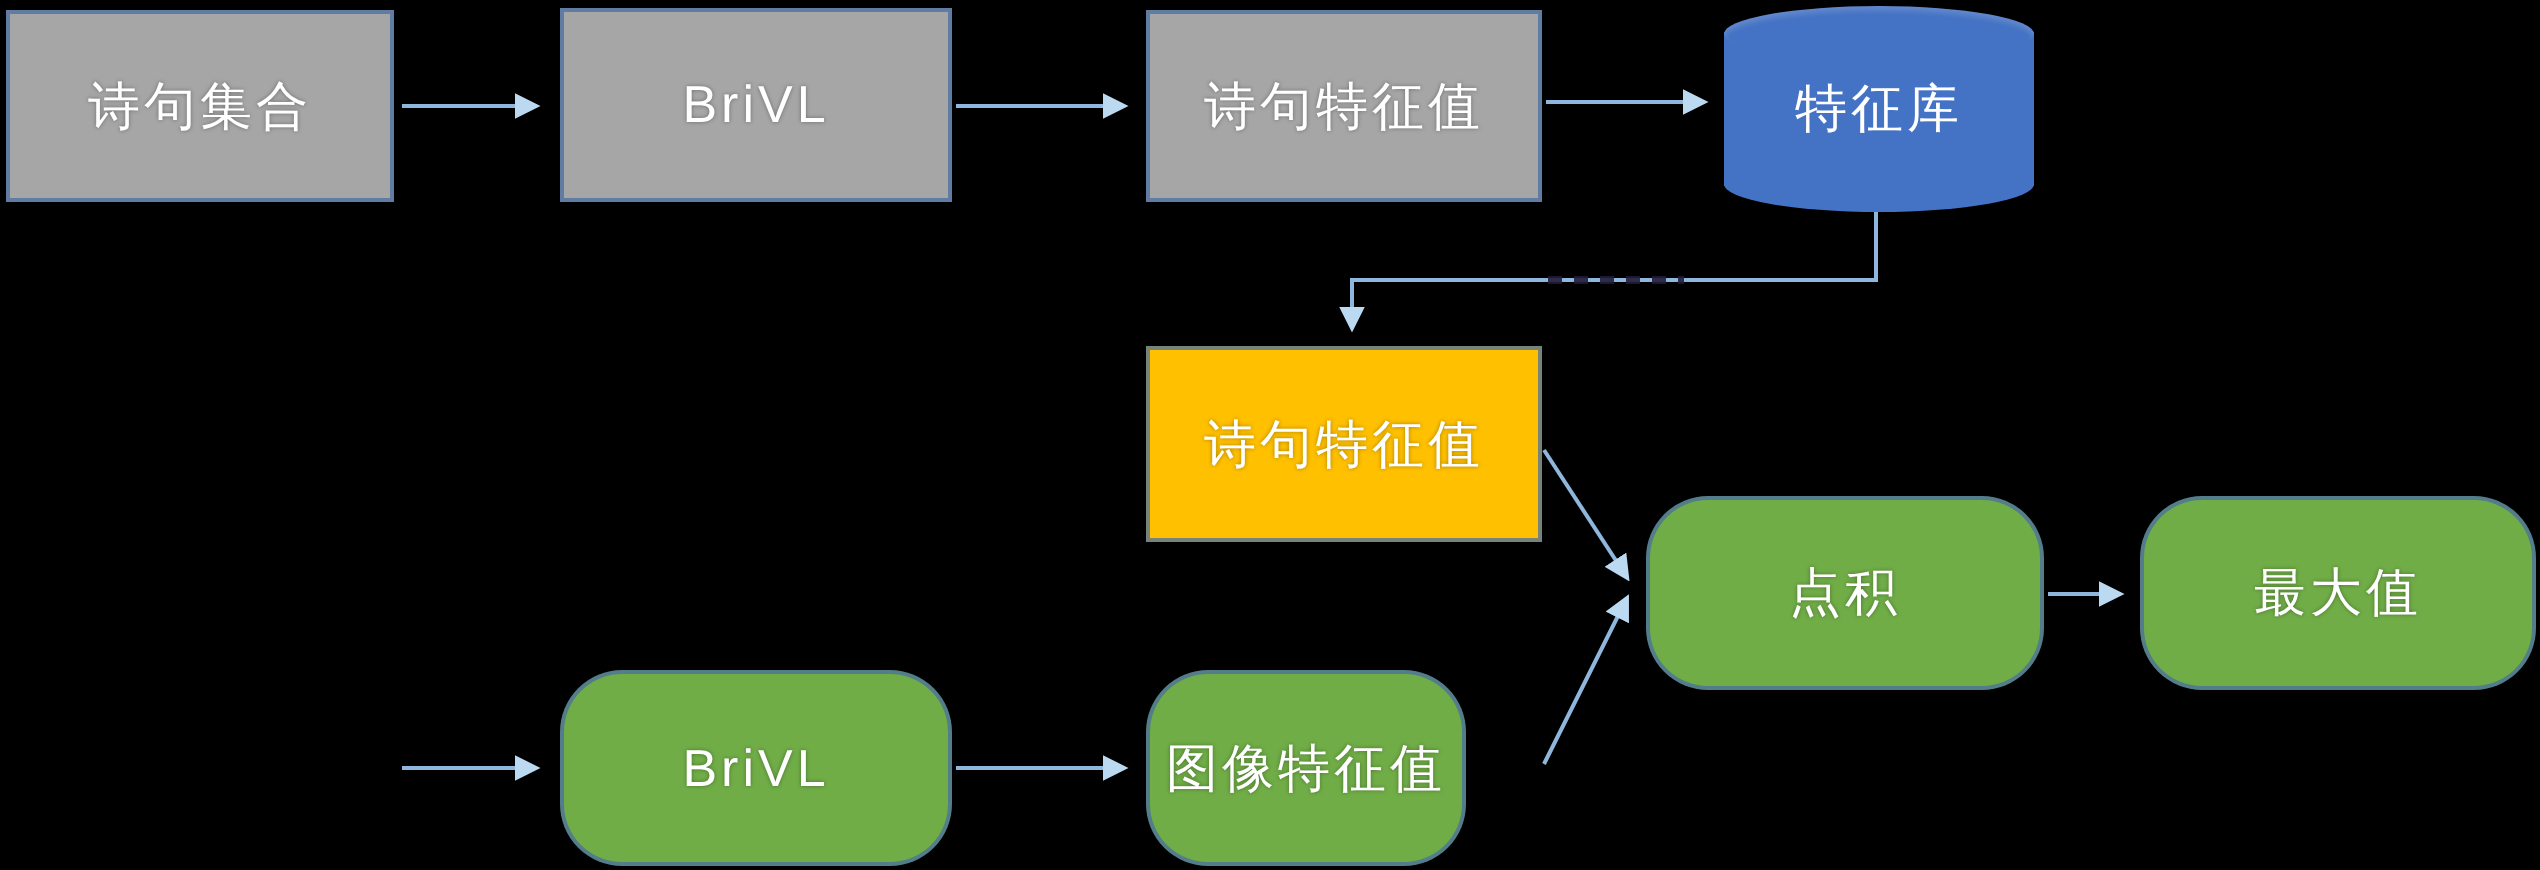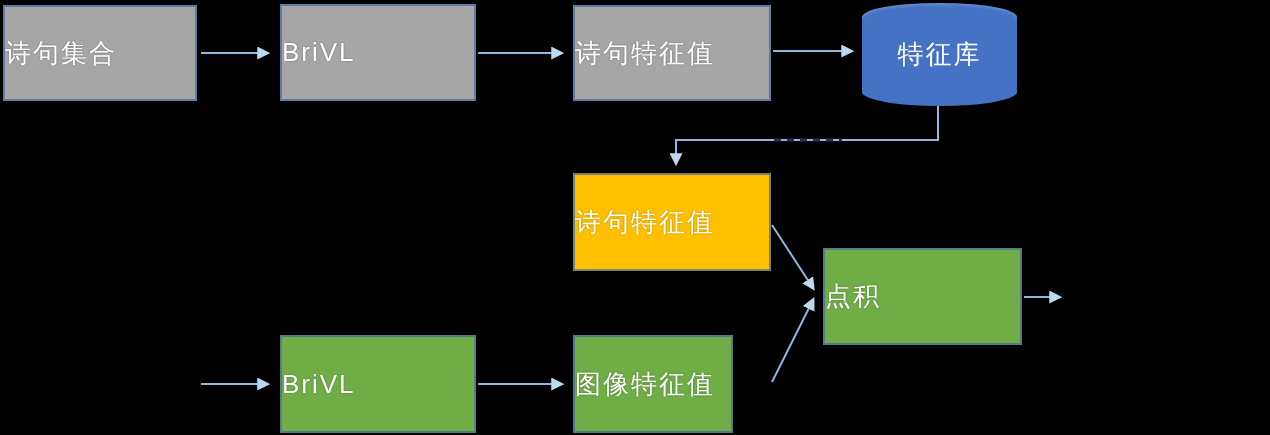--- a/index.html
+++ b/index.html
@@ -13,32 +13,32 @@
     height: 435px;
     background: var(--background, #000);
     overflow: hidden;
     font-family: "Liberation Sans", "DejaVu Sans", sans-serif;
   }
   .node {
     position: absolute;
     box-sizing: border-box;
     display: flex;
     align-items: center;
-    justify-content: flex-start;
+    justify-content: center;
     color: var(--text, #fff);
     font-size: 26px;
     letter-spacing: 2px;
     z-index: 2;
     text-shadow: 0 0 2px rgba(0,0,0,0.35);
   }
   .rect {
     border: 2px solid rgba(73, 110, 160, 0.75);
   }
   .fill-gray   { background: var(--gray-fill,  #A6A6A6); }
-  .fill-green  { background: var(--green-fill, #70AD47); }
+  .fill-green  { background: var(--green-fill, #70AD47); border-radius: 31px; }
   .fill-yellow { background: var(--yellow-fill,#FFC000); }
 
   
   .cylinder {
     position: absolute;
     z-index: 2;
     display: flex;
     align-items: center;
     justify-content: center;
     color: var(--text, #fff);
@@ -112,20 +112,23 @@
   </div>
 
   <div class="node rect fill-green" style="left:573px; top:335px; width:160px; height:98px;">
     <span>图像特征值</span>
   </div>
 
   <div class="node rect fill-green" style="left:823px; top:248px; width:199px; height:97px;">
     <span>点积</span>
   </div>
 
+  <div class="node rect fill-green" style="left:1070px; top:248px; width:198px; height:97px;">
+    <span>最大值</span>
+  </div>
 
   <svg class="arrows" viewBox="0 0 1270 435">
     <defs>
       <marker id="ah" viewBox="0 0 10 10" refX="7.5" refY="5" markerWidth="6.5" markerHeight="6.5" orient="auto-start-reverse">
         <path d="M0,0 L10,5 L0,10 z" fill="#BCD9F2"></path>
       </marker>
     </defs>
 
     <line x1="201" y1="53" x2="267" y2="53" stroke="#8FB6DC" stroke-width="2" marker-end="url(#ah)"></line>
 

